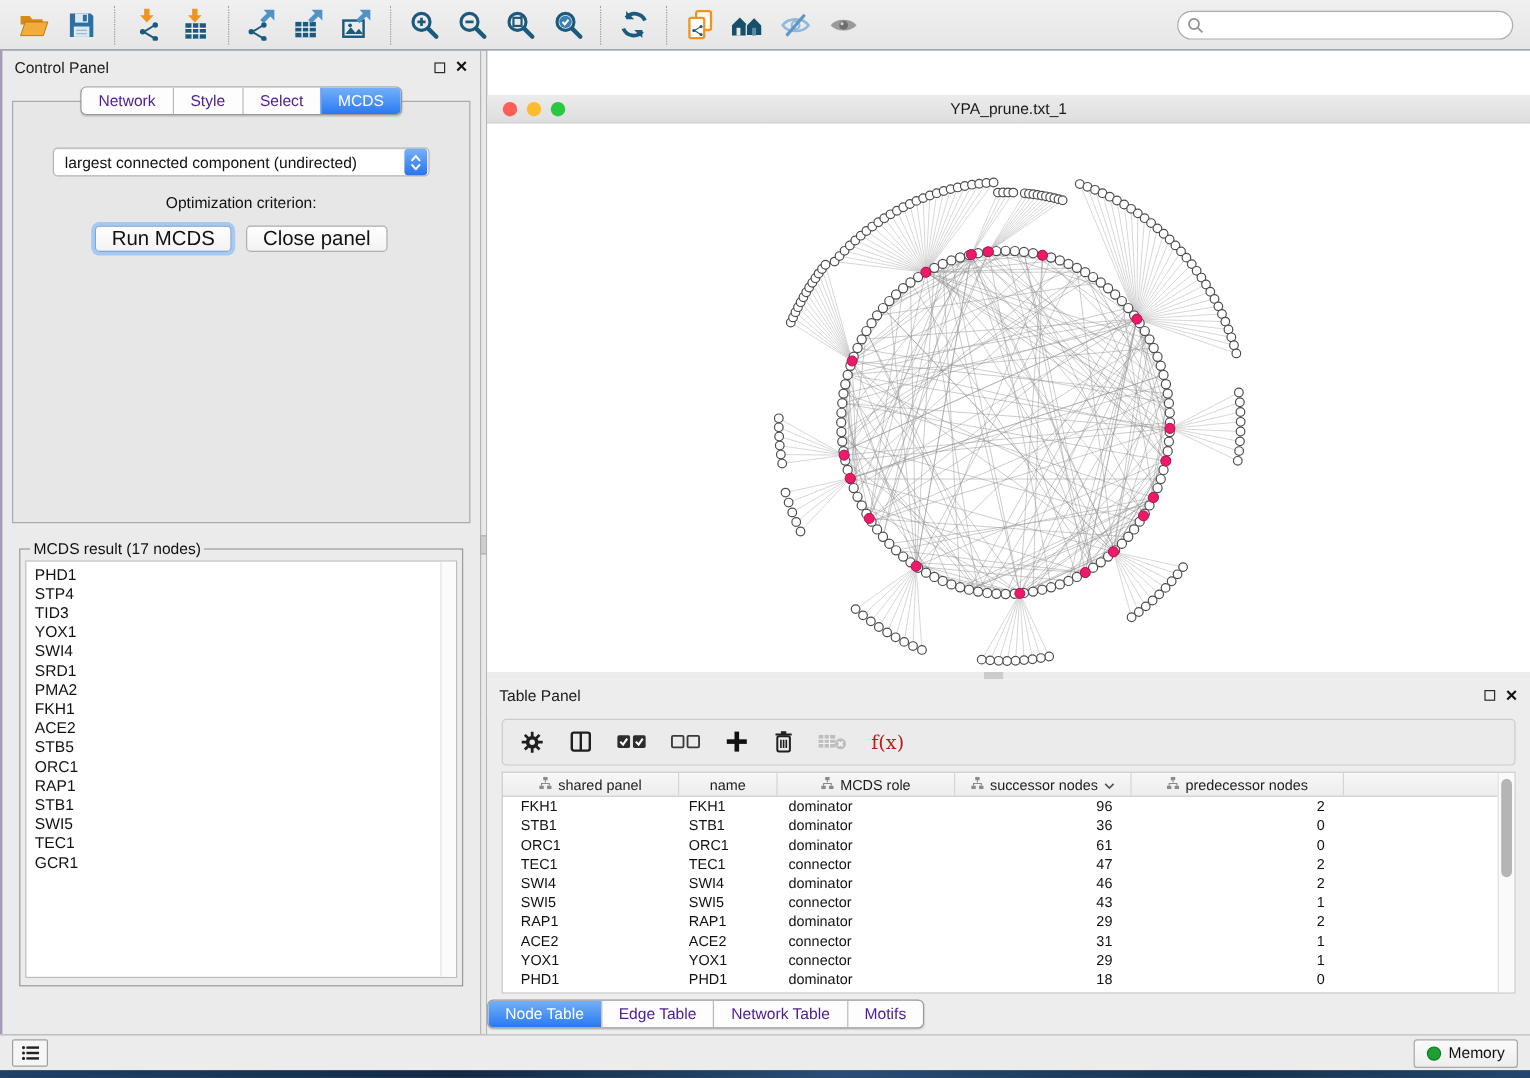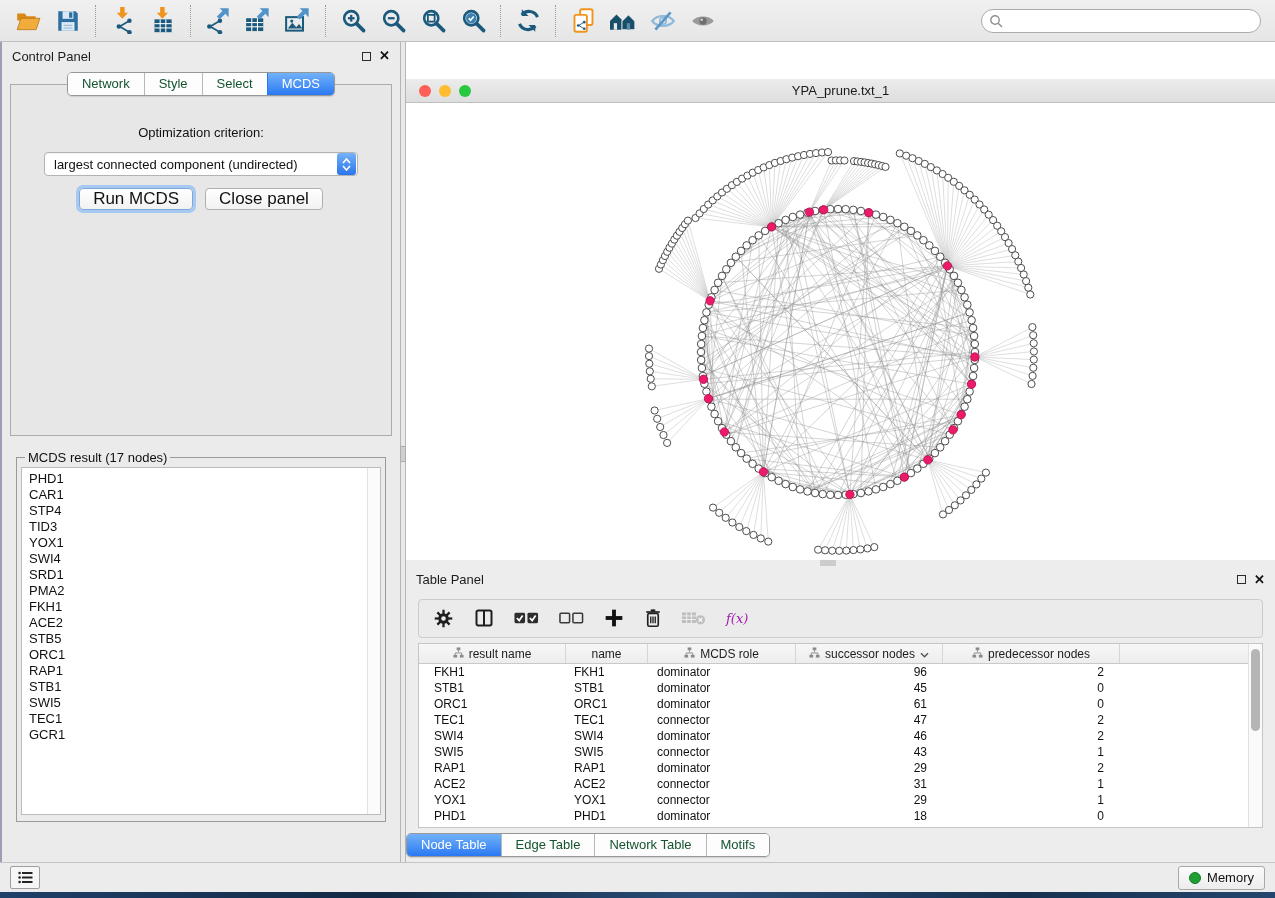--- a/index.html
+++ b/index.html
@@ -23,21 +23,21 @@
     background:#ebebeb; border-left:2px solid #a59ab3; }
   .panel-head { height:28px; display:flex; align-items:center; padding:0 10px; }
   .panel-title { font-size:13px; color:#1c1c1c;text-align:center; }
   .panel-head-icons { margin-left:auto; display:flex; align-items:center; gap:8px; }
   .float-icon { width:9px; height:9px; border:1.6px solid #2b2b2b; display:inline-block; }
   .close-icon { font-size:13px; font-weight:bold; color:#111; line-height:10px; }
 
   .seg-tabs { display:flex; justify-content:center; margin-top:2px; position:relative; z-index:2; }
   .seg-wrap { display:flex; border:1px solid #979797; border-radius:5px; background:#fff; overflow:hidden;
     box-shadow:0 1px 1px rgba(0,0,0,.12); }
-  .seg { padding:3px 14px 4px; font-size:13px; color:#14532d; border-left:1px solid #b8b8b8; background:#fdfdfd; }
+  .seg { padding:3px 14px 4px; font-size:13px; color:#4c1d95; border-left:1px solid #b8b8b8; background:#fdfdfd; }
   .seg:first-child { border-left:none; }
   .seg.sel { background:linear-gradient(#72b1f8,#2a79f3); color:#fff; border-left-color:#2a79f3; }
 
   #mcds-box { margin:8px 8px 0 8px; height:352px; border:1px solid #ababab; background:#e7e7e7;
     margin-top:-12px; padding-top:26px; }
   #opt-label { text-align:center; font-size:13px; color:#111; margin-top:14px; }
   #criterion { width:314px; height:24px; margin:12px auto 0; background:#fff; border:1px solid #b3b3b3;
     border-radius:4px; display:flex; align-items:center; position:relative; box-shadow:inset 0 1px 1px rgba(0,0,0,.06); }
   #criterion-value { font-size:13px; color:#111; padding-left:9px; flex:1; white-space:nowrap; }
   #criterion-stepper { width:19px; height:22px; margin-right:1px; border-radius:3px;
@@ -70,21 +70,21 @@
 
   #h-splitter { position:absolute; left:0; top:518px; width:869px; height:6px; background:#ededed; }
   #h-handle { position:absolute; left:414px; top:0; width:16px; height:6px; background:#cccccc; }
 
   
   #table-panel { position:absolute; left:0; top:524px; width:869px; height:296px; background:#ededed;
     display:flex; flex-direction:column; }
   #tp-toolbar { margin:5px 12px 5px 12px; height:40px; border:1px solid #ccc; border-radius:4px;
     background:#ebebeb; display:flex; align-items:center; gap:20px; padding-left:14px; }
   .tp-icon { display:flex; align-items:center; }
-  #fx-label { font-family:"DejaVu Serif",serif; font-style:italic; font-size:13px; color:#a21caf; }
+  #fx-label { font-family:"DejaVu Serif",serif; font-size:16px; color:#b91c1c; }
 
   #node-table { margin:0 12px; background:#fff; border:1px solid #c5c5c5; height:188px; position:relative; overflow:hidden; }
   .thead { display:flex; height:20px; background:linear-gradient(#f7f7f7,#ededed); border-bottom:1px solid #c9c9c9; }
   .th { display:flex; align-items:center; justify-content:center; gap:5px; font-size:12px; color:#1c1c1c;
     border-right:1px solid #d6d6d6; height:100%; }
   .trow { display:flex; height:16px; align-items:center; }
   .td { font-size:12px; color:#111; white-space:nowrap; overflow:hidden; }
   .num { text-align:right; }
   #table-scroll { position:absolute; right:0; top:0; bottom:0; width:14px; background:#fafafa; border-left:1px solid #e0e0e0; }
   #table-thumb { position:absolute; left:2px; top:5px; width:9px; height:82px; background:#b5b5b5; border-radius:5px; }
@@ -299,43 +299,42 @@
     </div>
     <div class="seg-tabs">
       <div class="seg-wrap" id="cp-tabs">
           <div class="seg">Network</div>
           <div class="seg">Style</div>
           <div class="seg">Select</div>
           <div class="seg sel">MCDS</div>
         </div>
     </div>
     <div id="mcds-box">
-      <div id="opt-label">Optimization criterion:</div>
       <div id="criterion">
         <span id="criterion-value">largest connected component (undirected)</span>
         <span id="criterion-stepper">
           <svg width="9" height="6" viewBox="0 0 9 6">
               <path d="M1 5 L4.5 1 L8 5" fill="none" stroke="#fff" stroke-width="1.6"></path>
             </svg>
           <svg width="9" height="6" viewBox="0 0 9 6">
               <path d="M1 1 L4.5 5 L8 1" fill="none" stroke="#fff" stroke-width="1.6"></path>
             </svg>
         </span>
       </div>
+      <div id="opt-label">Optimization criterion:</div>
       <div class="btn-row">
         <button class="mac-btn focused">Run MCDS</button>
         <button class="mac-btn">Close panel</button>
       </div>
     </div>
     <fieldset id="result-fieldset">
       <legend>MCDS result (17 nodes)</legend>
       <div id="result-list">
         <div id="result-items">
             <div class="result-item">PHD1</div>
-            <div class="result-item">CAR1</div>
             <div class="result-item">STP4</div>
             <div class="result-item">TID3</div>
             <div class="result-item">YOX1</div>
             <div class="result-item">SWI4</div>
             <div class="result-item">SRD1</div>
             <div class="result-item">PMA2</div>
             <div class="result-item">FKH1</div>
             <div class="result-item">ACE2</div>
             <div class="result-item">STB5</div>
             <div class="result-item">ORC1</div>
@@ -1057,21 +1056,21 @@
         </div>
       <div id="node-table">
         <div class="thead" id="table-head">
             <div class="th" style="width: 147px;">
               <span><svg width="11" height="11" viewBox="0 0 12 12">
                   <rect x="4" y="0.5" width="4" height="3" fill="#8a8a8a"></rect>
                   <rect x="0.5" y="8.5" width="4" height="3" fill="#8a8a8a"></rect>
                   <rect x="7.5" y="8.5" width="4" height="3" fill="#8a8a8a"></rect>
                   <path d="M6 3.5 v2 M2.5 8.5 v-2 h7 v2" stroke="#8a8a8a" fill="none" stroke-width="1"></path>
                 </svg></span>
-              <span>result name</span>
+              <span>shared panel</span>
             </div>
             <div class="th" style="width: 82px;">
               <span>name</span>
             </div>
             <div class="th" style="width: 148px;">
               <span><svg width="11" height="11" viewBox="0 0 12 12">
                   <rect x="4" y="0.5" width="4" height="3" fill="#8a8a8a"></rect>
                   <rect x="0.5" y="8.5" width="4" height="3" fill="#8a8a8a"></rect>
                   <rect x="7.5" y="8.5" width="4" height="3" fill="#8a8a8a"></rect>
                   <path d="M6 3.5 v2 M2.5 8.5 v-2 h7 v2" stroke="#8a8a8a" fill="none" stroke-width="1"></path>
@@ -1106,21 +1105,21 @@
               <div class="td" style="width: 147px; padding-left: 15px;">FKH1</div>
               <div class="td" style="width: 82px; padding-left: 8px;">FKH1</div>
               <div class="td" style="width: 148px; padding-left: 9px;">dominator</div>
               <div class="td num" style="width: 147px; padding-left: 0px; padding-right: 16px;">96</div>
               <div class="td num" style="width: 177px; padding-left: 0px; padding-right: 16px;">2</div>
             </div>
             <div class="trow">
               <div class="td" style="width: 147px; padding-left: 15px;">STB1</div>
               <div class="td" style="width: 82px; padding-left: 8px;">STB1</div>
               <div class="td" style="width: 148px; padding-left: 9px;">dominator</div>
-              <div class="td num" style="width: 147px; padding-left: 0px; padding-right: 16px;">45</div>
+              <div class="td num" style="width: 147px; padding-left: 0px; padding-right: 16px;">36</div>
               <div class="td num" style="width: 177px; padding-left: 0px; padding-right: 16px;">0</div>
             </div>
             <div class="trow">
               <div class="td" style="width: 147px; padding-left: 15px;">ORC1</div>
               <div class="td" style="width: 82px; padding-left: 8px;">ORC1</div>
               <div class="td" style="width: 148px; padding-left: 9px;">dominator</div>
               <div class="td num" style="width: 147px; padding-left: 0px; padding-right: 16px;">61</div>
               <div class="td num" style="width: 177px; padding-left: 0px; padding-right: 16px;">0</div>
             </div>
             <div class="trow">

